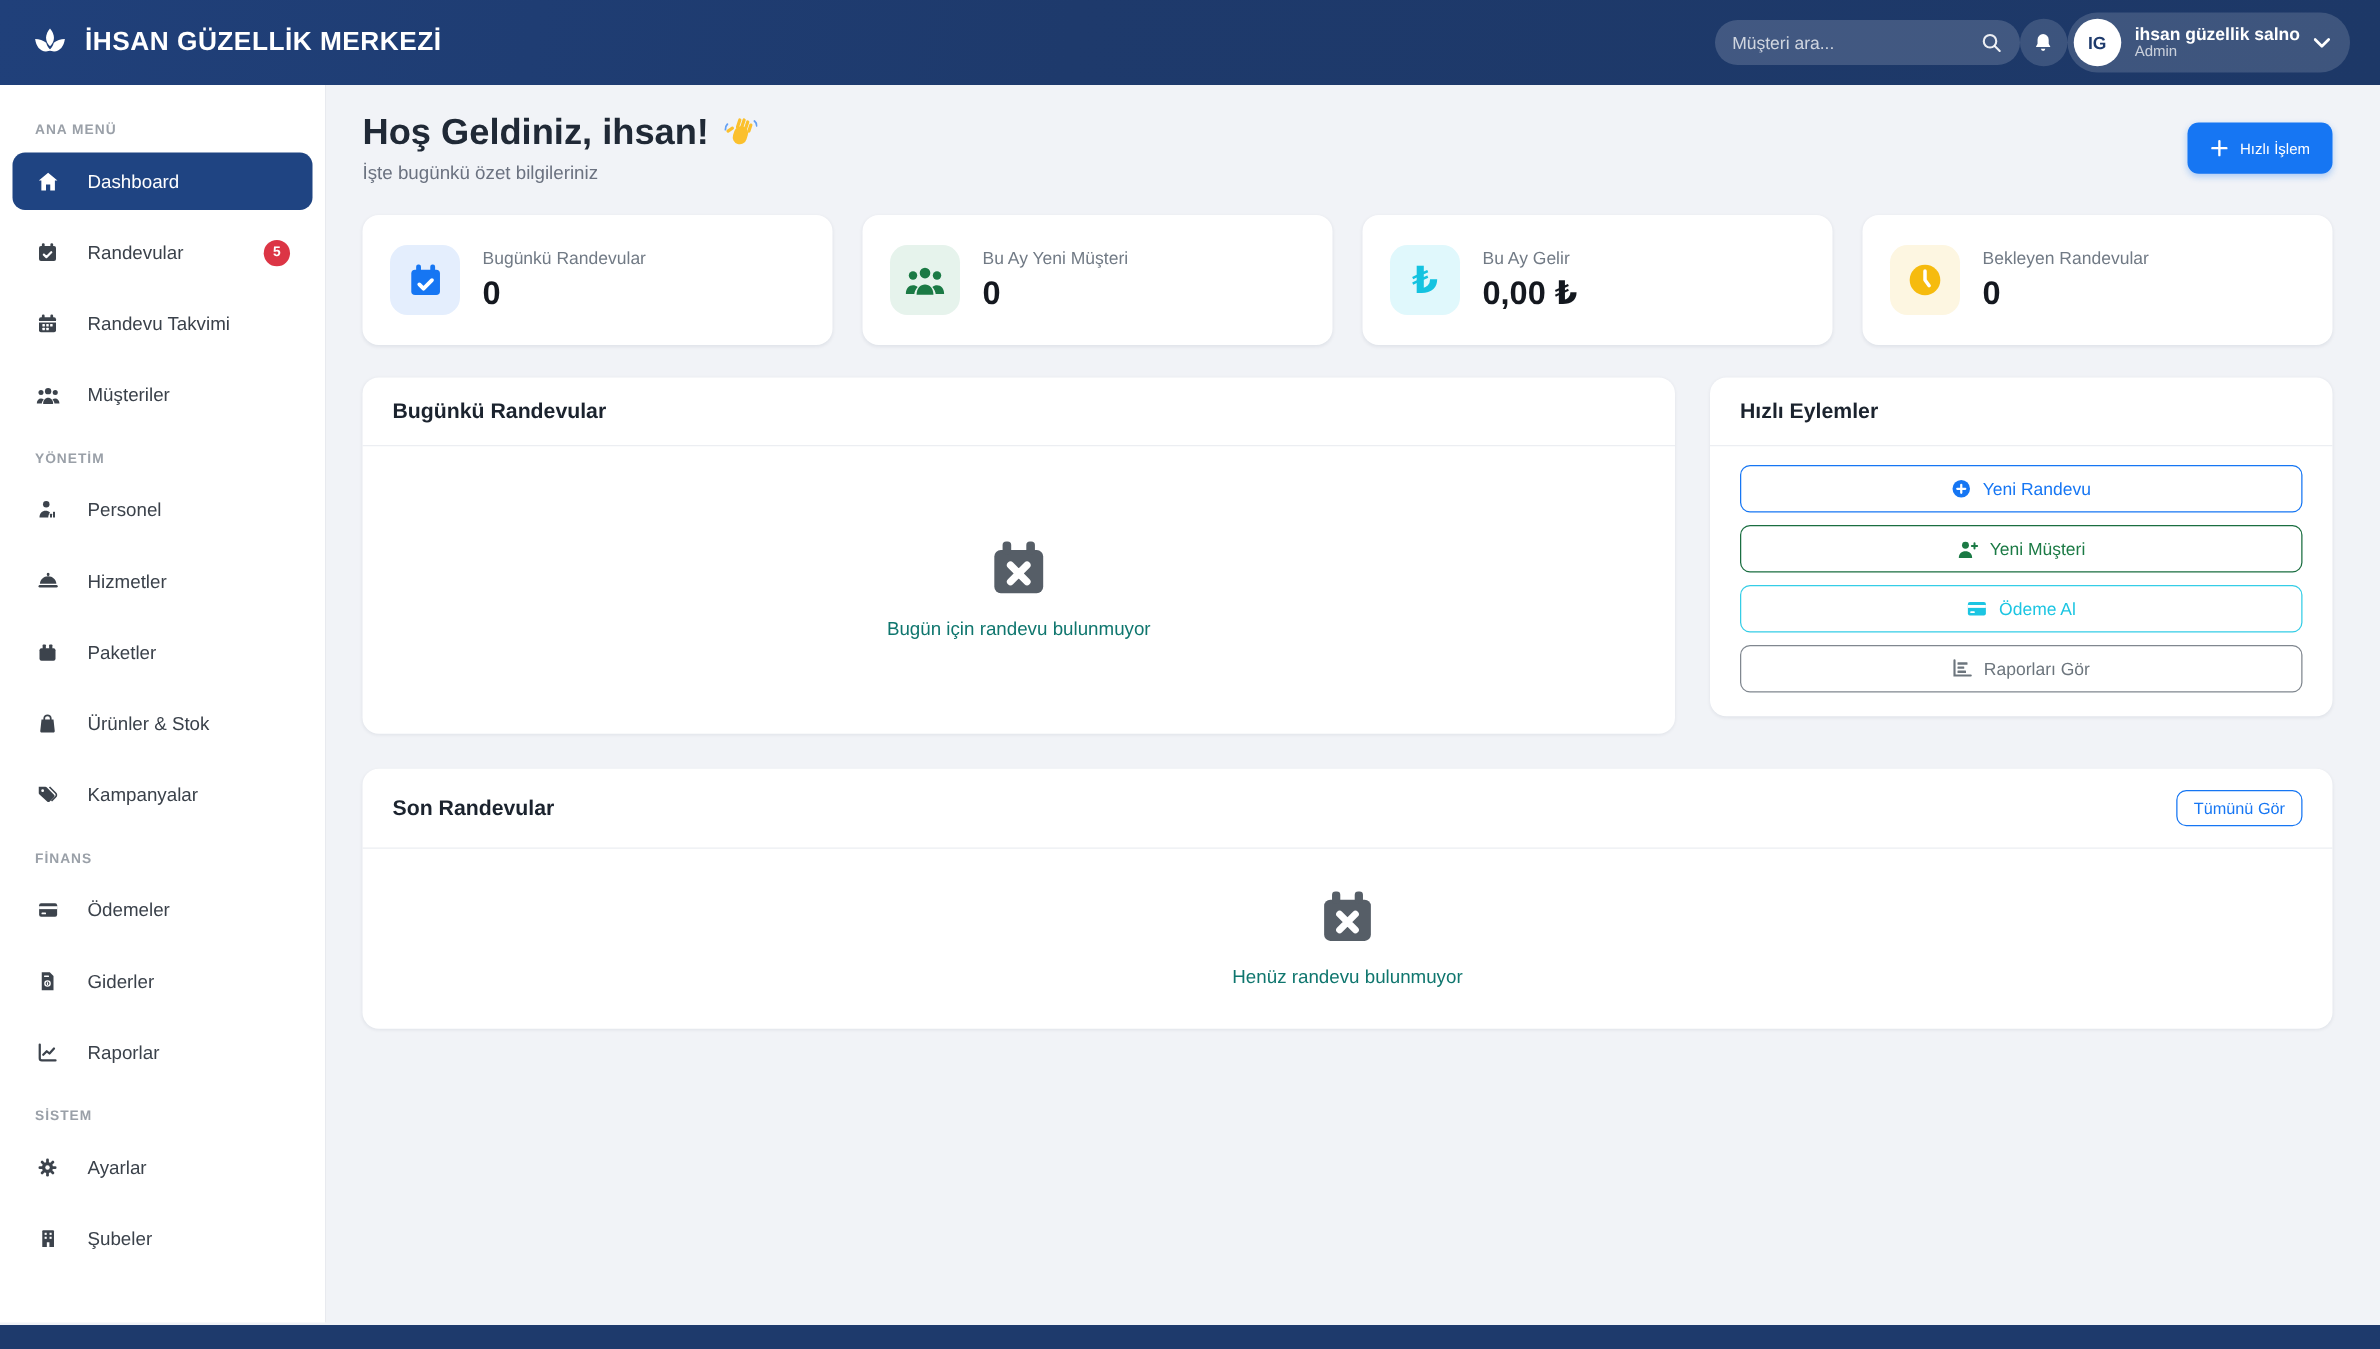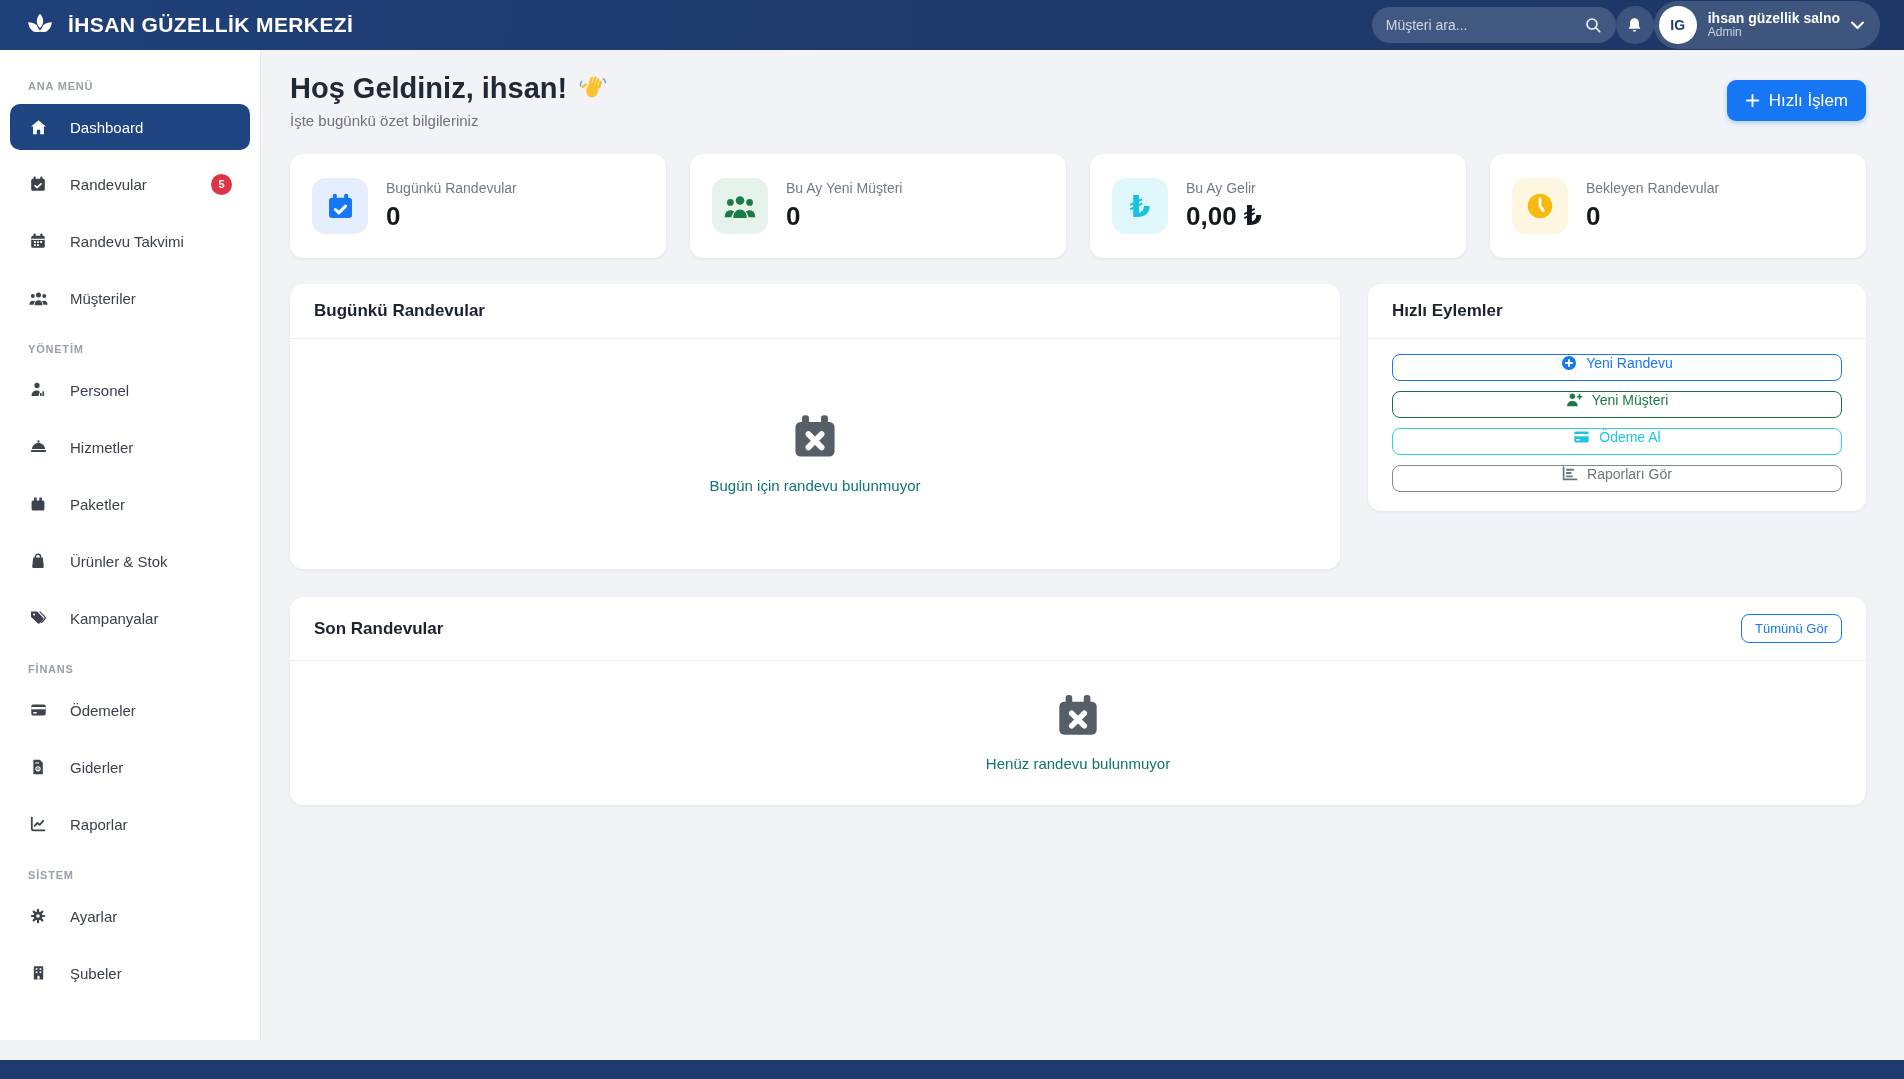--- a/index.html
+++ b/index.html
@@ -7,21 +7,21 @@
     --green:#1b7a45; --cyan:#14c3e0; --yellow:#f6bb0e; --danger:#dc3545;
     --ink:#1c2430; --gray:#6b7280; --gray-light:#9aa0a8; --line:#e8eaef;
     --page:#f1f3f7;
   }
   *{margin:0;padding:0;box-sizing:border-box;}
   html,body{width:1904px;height:1079px;overflow:hidden;}
   body{font-family:"Liberation Sans","DejaVu Sans",sans-serif;background:var(--page);color:var(--ink);}
   svg{display:block;}
 
   
-  .topbar{height:50px;background:linear-gradient(100deg,#20407a 0%,#1e3a6c 45%,#1d3867 100%);
+  .topbar{height:68px;background:linear-gradient(100deg,#20407a 0%,#1e3a6c 45%,#1d3867 100%);
     display:flex;align-items:center;padding:0 24px 0 26px;position:relative;z-index:5;}
   .brand{display:flex;align-items:center;gap:14px;}
   .brand-title{color:#fff;font-size:21px;font-weight:bold;letter-spacing:.4px;}
   .top-right{margin-left:auto;display:flex;align-items:center;gap:0;}
   .search-pill{display:flex;align-items:center;background:rgba(255,255,255,.16);border-radius:999px;
     height:36px;width:244px;padding:0 14px;}
   .search-pill input{flex:1;background:transparent;border:0;outline:none;color:#fff;font-size:14px;
     font-family:inherit;}
   .search-pill input::placeholder{color:rgba(255,255,255,.75);}
   .icon-btn{width:38px;height:38px;border-radius:50%;background:rgba(255,255,255,.14);border:0;
@@ -48,21 +48,21 @@
   .badge{margin-left:auto;background:var(--danger);color:#fff;font-size:11px;font-weight:bold;
     min-width:21px;height:21px;border-radius:50%;display:flex;align-items:center;justify-content:center;margin-right:8px;}
 
   .main{flex:1;padding:22px 38px 0 29px;overflow:hidden;}
 
   
   .welcome-row{display:flex;align-items:flex-start;}
   .page-title{font-size:29px;font-weight:bold;color:#202936;display:flex;align-items:center;gap:12px;}
   .page-subtitle{font-size:15px;color:var(--gray);margin-top:7px;}
   .primary-btn{margin-left:auto;margin-top:8px;background:var(--blue);color:#fff;border:0;border-radius:9px;
-    height:41px;padding:0 18px;font-size:17px;font-weight:500;display:flex;align-items:center;gap:9px;
+    height:41px;padding:0 18px;font-size:12px;font-weight:500;display:flex;align-items:center;gap:9px;
     cursor:pointer;font-family:inherit;box-shadow:0 2px 5px rgba(22,118,243,.3);}
 
   
   .stats{display:flex;gap:24px;margin-top:25px;}
   .stat-card{flex:1;background:#fff;border-radius:13px;box-shadow:0 1px 3px rgba(20,30,50,.07);
     padding:24px 22px;display:flex;align-items:center;gap:18px;}
   .stat-ic{width:56px;height:56px;border-radius:14px;display:flex;align-items:center;justify-content:center;flex:none;}
   .stat-ic.blue{background:#e4eefd;} .stat-ic.green{background:#e6f3ec;}
   .stat-ic.cyan{background:#e0f8fc;} .stat-ic.yellow{background:#fdf6e1;}
   .stat-label{font-size:14px;color:#717a85;}
@@ -75,21 +75,21 @@
   .panel-title{font-size:17px;font-weight:bold;color:#1b232e;}
   .row2{display:flex;gap:28px;margin-top:26px;align-items:flex-start;}
   .today-panel{flex:1;height:285px;display:flex;flex-direction:column;}
   .right-col{width:498px;flex:none;display:flex;flex-direction:column;gap:16px;}
   .popular-panel{height:141px;display:flex;flex-direction:column;}
   .empty-center{flex:1;display:flex;flex-direction:column;align-items:center;justify-content:center;gap:17px;}
   .empty-text{font-size:15px;color:#0f766e;}
   .muted-text{font-size:14px;color:#9aa0a8;}
 
   .qa-body{padding:15px 24px 19px;display:flex;flex-direction:column;gap:10px;}
-  .qa-btn{height:27px;border-radius:8px;background:#fff;display:flex;justify-content:center;
+  .qa-btn{height:38px;border-radius:8px;background:#fff;display:flex;align-items:center;justify-content:center;
     gap:9px;font-size:14px;font-weight:500;cursor:pointer;font-family:inherit;}
   .qa-blue{border:1px solid var(--blue);color:var(--blue);}
   .qa-green{border:1px solid #1a6e40;color:#1b7a45;}
   .qa-cyan{border:1px solid #35cde6;color:#1cc5e2;}
   .qa-gray{border:1px solid #80878f;color:#6c757d;}
 
   .recent-panel{margin-top:28px;height:208px;display:flex;flex-direction:column;}
   .link-btn{margin-left:auto;background:#fff;border:1px solid var(--blue);color:var(--blue);font-size:13px;
     border-radius:8px;padding:6px 13px;cursor:pointer;font-family:inherit;}
 

